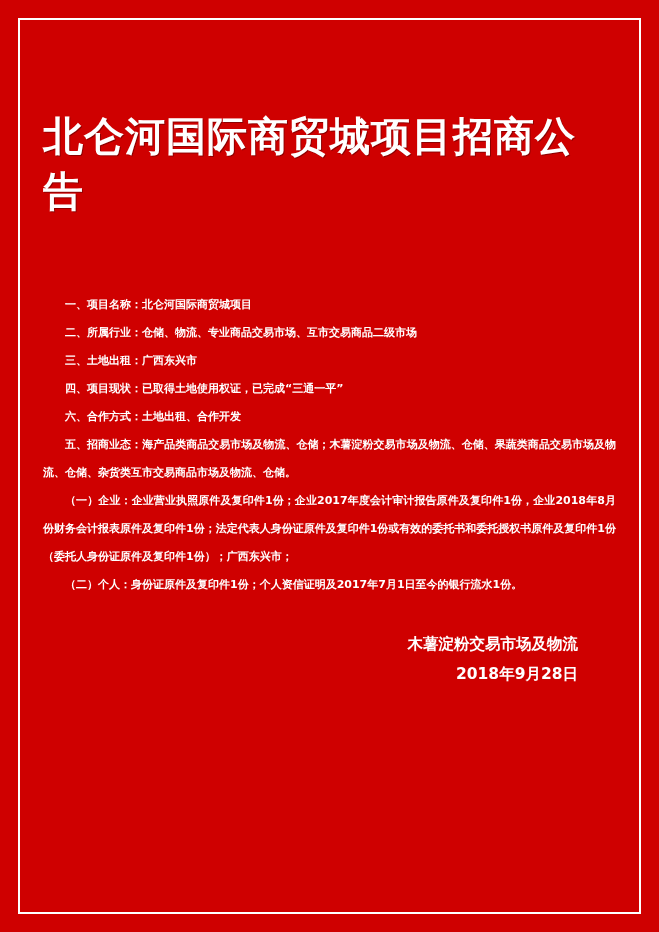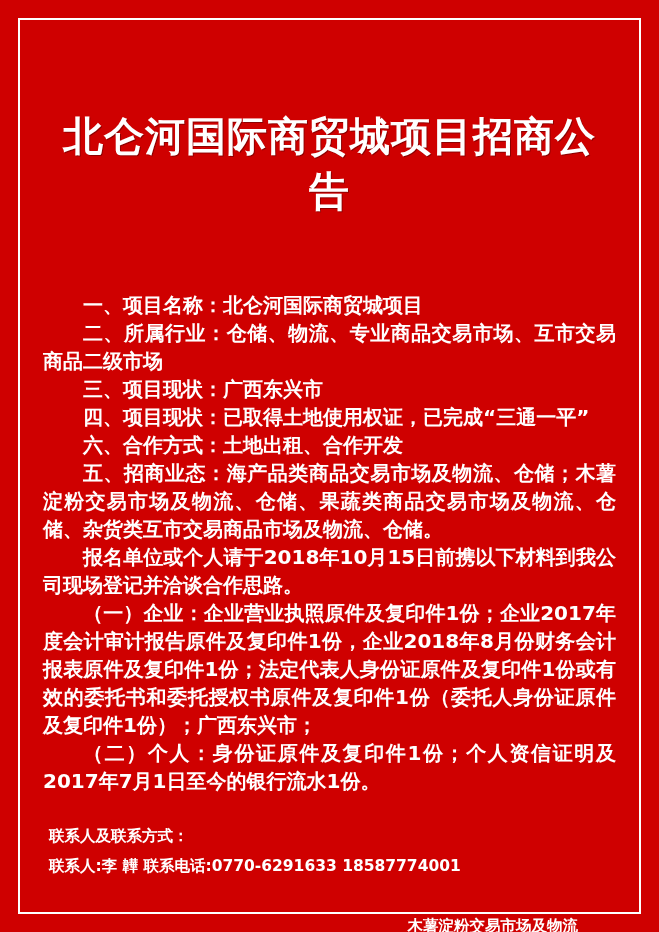--- a/index.html
+++ b/index.html
@@ -29,34 +29,34 @@
     bottom: 9px;
     border: 2px solid #ffffff;
     box-sizing: border-box;
   }
   .content {
     position: relative;
     z-index: 2;
     padding: 0 34px;
   }
   .title {
-    text-align: center;
+    text-align: left;
     color: #ffffff;
     font-size: 40px;
     font-weight: bold;
     letter-spacing: 1px;
     margin-top: 100px;
     margin-bottom: 0;
     text-shadow: 1px 1px 0 #8d0000;
     font-family: "DejaVu Sans", sans-serif;
   }
   .body-block {
     margin-top: 72px;
     color: #ffffff;
-    font-size: 20px;
+    font-size: 11px;
     font-weight: bold;
     line-height: 28px;
     text-align: justify;
   }
   .para {
     margin: 0;
     text-indent: 2em;
     padding: 0;
   }
   .contact-block {
@@ -88,33 +88,28 @@
 
 <div class="poster">
   <div class="inner-frame"></div>
   <div class="content">
 
     <h1 class="title">北仑河国际商贸城项目招商公告</h1>
 
     <div class="body-block">
       <p class="para">一、项目名称：北仑河国际商贸城项目</p>
       <p class="para">二、所属行业：仓储、物流、专业商品交易市场、互市交易商品二级市场</p>
-      <p class="para">三、项目现状：广西东兴市</p>
+      <p class="para">三、土地出租：广西东兴市</p>
       <p class="para">四、项目现状：已取得土地使用权证，已完成“三通一平”</p>
       <p class="para">六、合作方式：土地出租、合作开发</p>
       <p class="para">五、招商业态：海产品类商品交易市场及物流、仓储；木薯淀粉交易市场及物流、仓储、果蔬类商品交易市场及物流、仓储、杂货类互市交易商品市场及物流、仓储。</p>
-      <p class="para">报名单位或个人请于2018年10月15日前携以下材料到我公司现场登记并洽谈合作思路。</p>
       <p class="para">（一）企业：企业营业执照原件及复印件1份；企业2017年度会计审计报告原件及复印件1份，企业2018年8月份财务会计报表原件及复印件1份；法定代表人身份证原件及复印件1份或有效的委托书和委托授权书原件及复印件1份（委托人身份证原件及复印件1份）；广西东兴市；</p>
       <p class="para">（二）个人：身份证原件及复印件1份；个人资信证明及2017年7月1日至今的银行流水1份。</p>
     </div>
 
-    <div class="contact-block">
-      <p class="contact-line">联系人及联系方式：</p>
-      <p class="contact-line">联系人:李  韡    联系电话:0770-6291633    18587774001</p>
-    </div>
 
     <div class="signature">
       <p class="sig-line">木薯淀粉交易市场及物流</p>
       <p class="sig-line">2018年9月28日</p>
     </div>
 
   </div>
 </div>
 
 </body></html>

